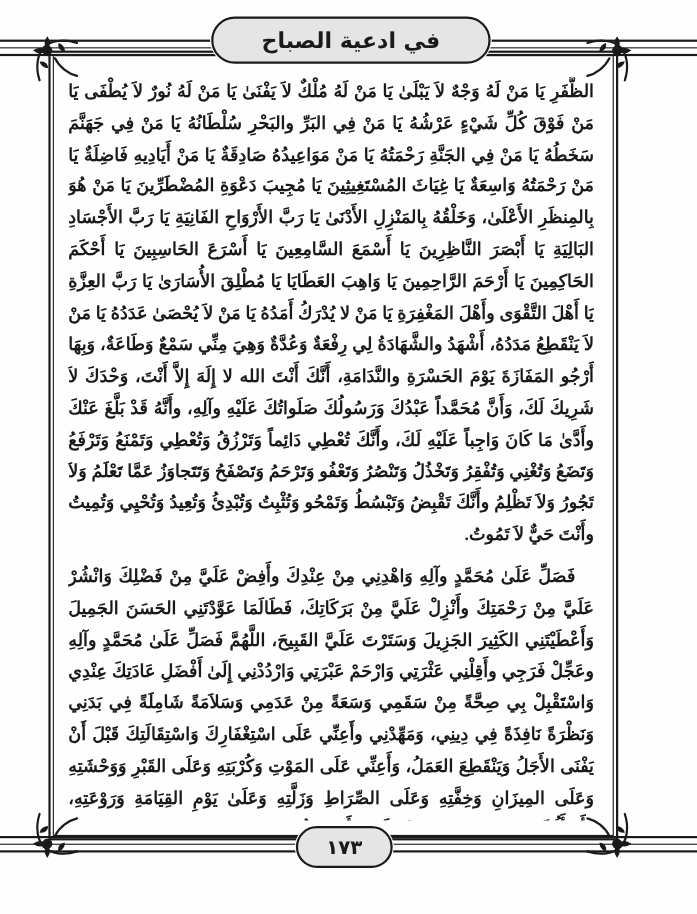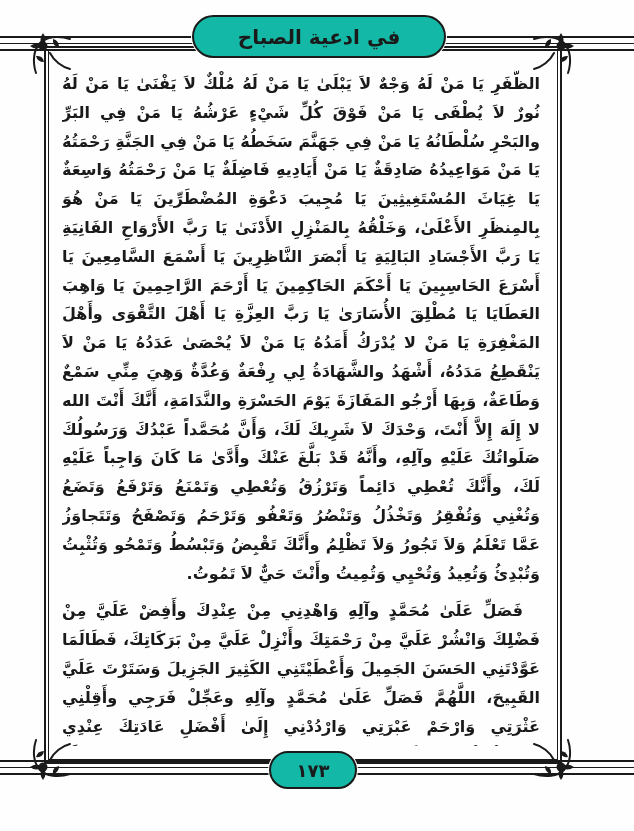--- a/index.html
+++ b/index.html
@@ -22,33 +22,33 @@
   }
   .frame-inner{position:absolute;inset:2px;border:1px solid #1a1a1a;}
   
   .orn{position:absolute;width:44px;height:44px;z-index:2;}
   .orn-tl{left:28px;top:31px;}
   .orn-tr{left:532px;top:31px;transform:scaleX(-1);}
   .orn-bl{left:28px;top:738px;transform:scaleY(-1);}
   .orn-br{left:532px;top:738px;transform:scale(-1,-1);}
   
   .cartouche{
-    position:absolute;background:#14b8a6;border:2px solid #1a1a1a;border-radius:50px;
+    position:absolute;background:#e5e5e5;border:2px solid #1a1a1a;border-radius:50px;
     display:flex;align-items:center;justify-content:center;z-index:3;
     box-shadow:0 0 0 1px #fefefe;
   }
   .title-cartouche{left:192px;top:15px;width:250px;height:39px;}
   .title-text{font-size:20px;font-weight:700;direction:rtl;white-space:nowrap;}
   .pagenum-cartouche{left:269px;top:751px;width:84px;height:34px;align-items:center;}
   .pagenum-text{font-size:18px;font-weight:700;letter-spacing:1px;}
   
   .body-text{
     position:absolute;left:62px;top:70px;width:478px;height:676px;overflow:hidden;
     direction:rtl;font-size:16px;line-height:28.8px;font-weight:700;
-    text-align:justify;text-justify:inter-word;z-index:2;
+    text-align:justify;text-justify:inter-word;z-index:2;font-family:Liberation Serif, serif;
   }
   .para{margin:0;text-align:justify;}
   .para-1{margin-bottom:9px;}
   .para-2{text-indent:17px;}
 </style>
 </head>
 <body>
 
 <svg width="0" height="0" style="position:absolute" aria-hidden="true">
   <defs>

